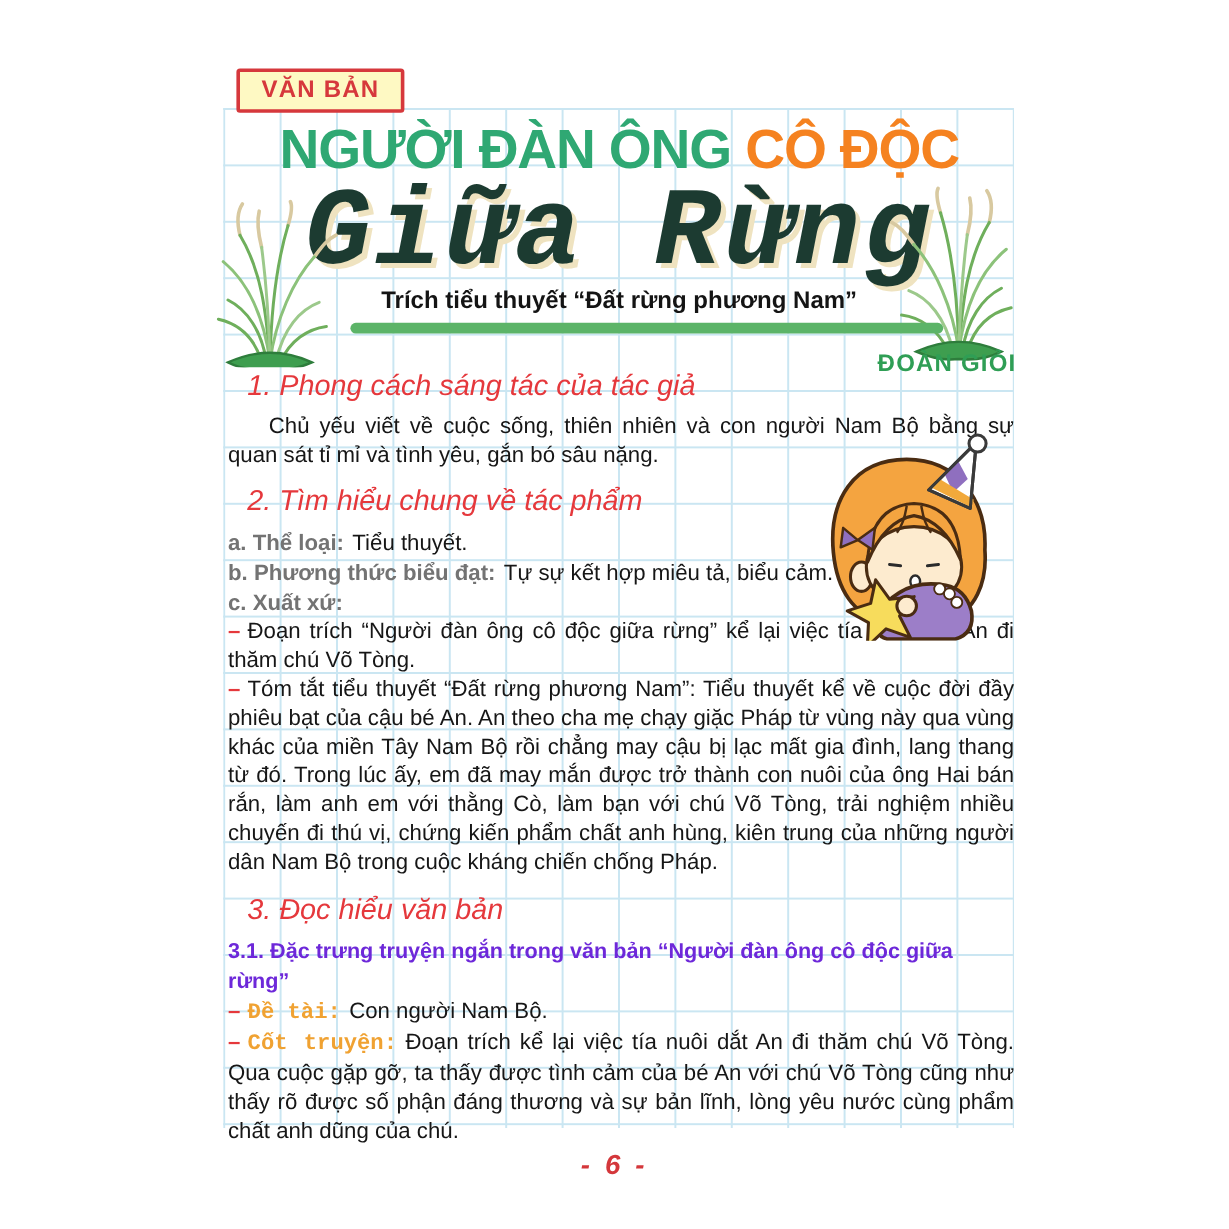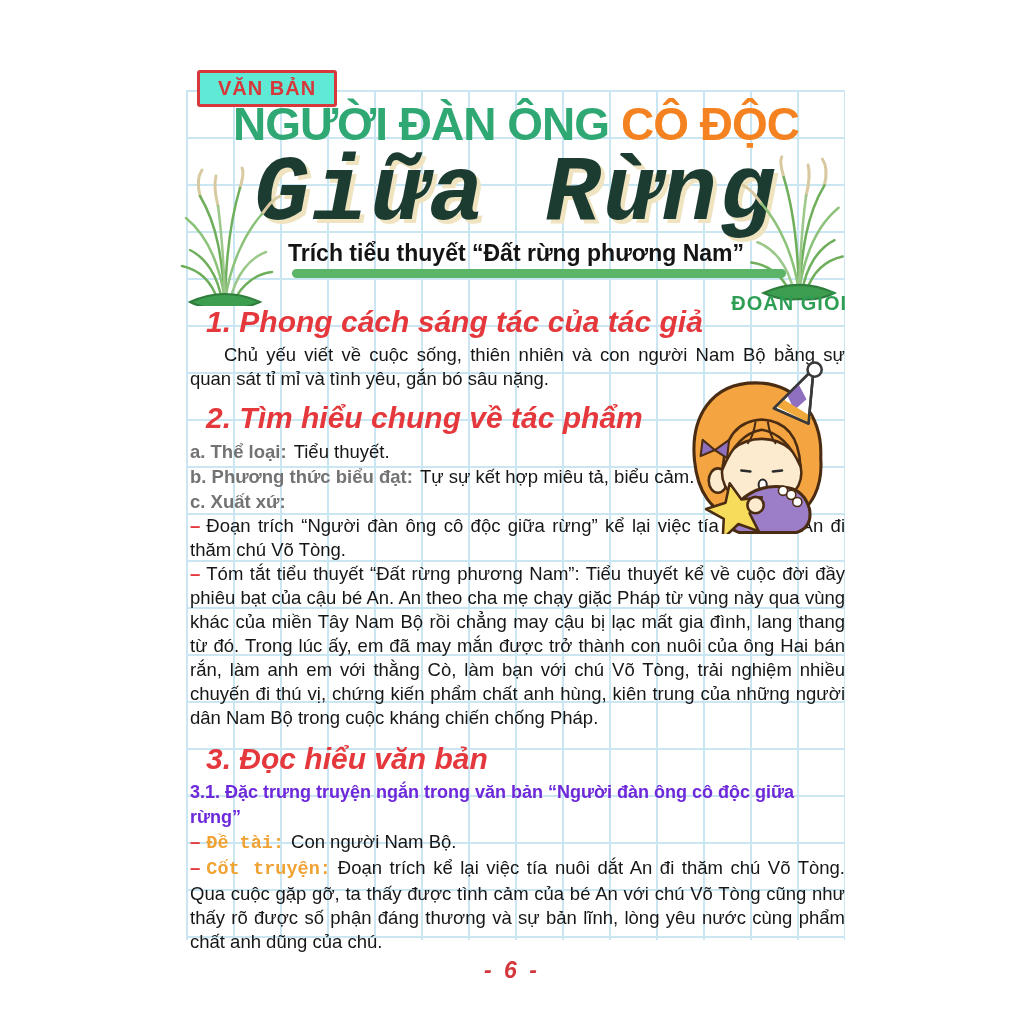--- a/index.html
+++ b/index.html
@@ -18,40 +18,40 @@
       linear-gradient(to right, #cae6f2 1.5px, transparent 1.5px),
       linear-gradient(to bottom, #cae6f2 1.5px, transparent 1.5px);
     background-size:47px 47px;
     background-position:0 0;
   }
   
   .badge {
     position:absolute; left:197px; top:57px;
     border:3px solid #d6383c; border-radius:3px;
     color:#d6383c; font-weight:bold; font-size:20px;
-    padding:4px 18px; letter-spacing:1px; background:#5eead4;margin-top:13px;
+    padding:4px 18px; letter-spacing:1px; background:#fef9c3;
   }
   .main-title {
     position:absolute; left:176px; top:97px; width:680px;
     text-align:center; font-weight:bold; font-size:46px;
     letter-spacing:-1px; white-space:nowrap;
   }
   .main-title .t-green { color:#2fa873; }
   .main-title .t-orange { color:#f58220; margin-left:12px; }
   .script-title {
     position:absolute; left:176px; top:142px; width:680px;
     text-align:center;
     font-family:Liberation Mono, monospace; font-style:italic; font-weight:bold;
     font-size:92px; letter-spacing:3px; color:#1c3b31;
     text-shadow:4px 4px 0 #efe3c0;
     white-space:nowrap;
   }
   .subtitle {
     position:absolute; left:216px; top:240px; width:600px;
-    text-align:center; font-weight:bold; font-size:23px; color:#141414;
+    text-align:center; font-weight:bold; font-size:20px; color:#141414;
     z-index:3;
   }
   .green-bar {
     position:absolute; left:292px; top:269px; width:494px; height:9px;
     background:#5cb468; border-radius:5px; z-index:2;
   }
   .author {
     position:absolute; right:177px; top:292px;
     color:#2f9e55; font-weight:bold; font-size:20px; letter-spacing:1px;
     z-index:3;
@@ -59,22 +59,22 @@
   
   .grass-left  { position:absolute; left:156px; top:166px; width:138px; height:140px; z-index:1; }
   .grass-right { position:absolute; left:733px; top:148px; width:132px; height:156px; z-index:1; }
   .girl { position:absolute; left:668px; top:360px; width:168px; height:174px; z-index:4; }
   
   .flow {
     position:absolute; left:190px; top:306px; width:655px;
     font-size:18.5px; line-height:24px;
   }
   .sec-heading {
-    color:#e5383c; font-style:italic; font-weight:bold;
-    font-size:30px; line-height:32px; margin:0 0 5px 16px;
+    color:#e5383c; font-style:italic; font-weight:normal;
+    font-size:24px; line-height:32px; margin:0 0 5px 16px;
     letter-spacing:0;
   }
   .sec-heading.mt { margin-top:13px; }
   .para {
     text-align:justify; text-indent:34px; margin-bottom:11px;
   }
   .lab-line { line-height:25px; }
   .glabel { color:#737373; font-weight:bold; margin-right:7px; }
   .olabel { color:#f0a232; font-weight:bold; margin-right:7px;font-family:Liberation Mono, monospace; }
   .bullet { text-align:justify; margin:0; }

